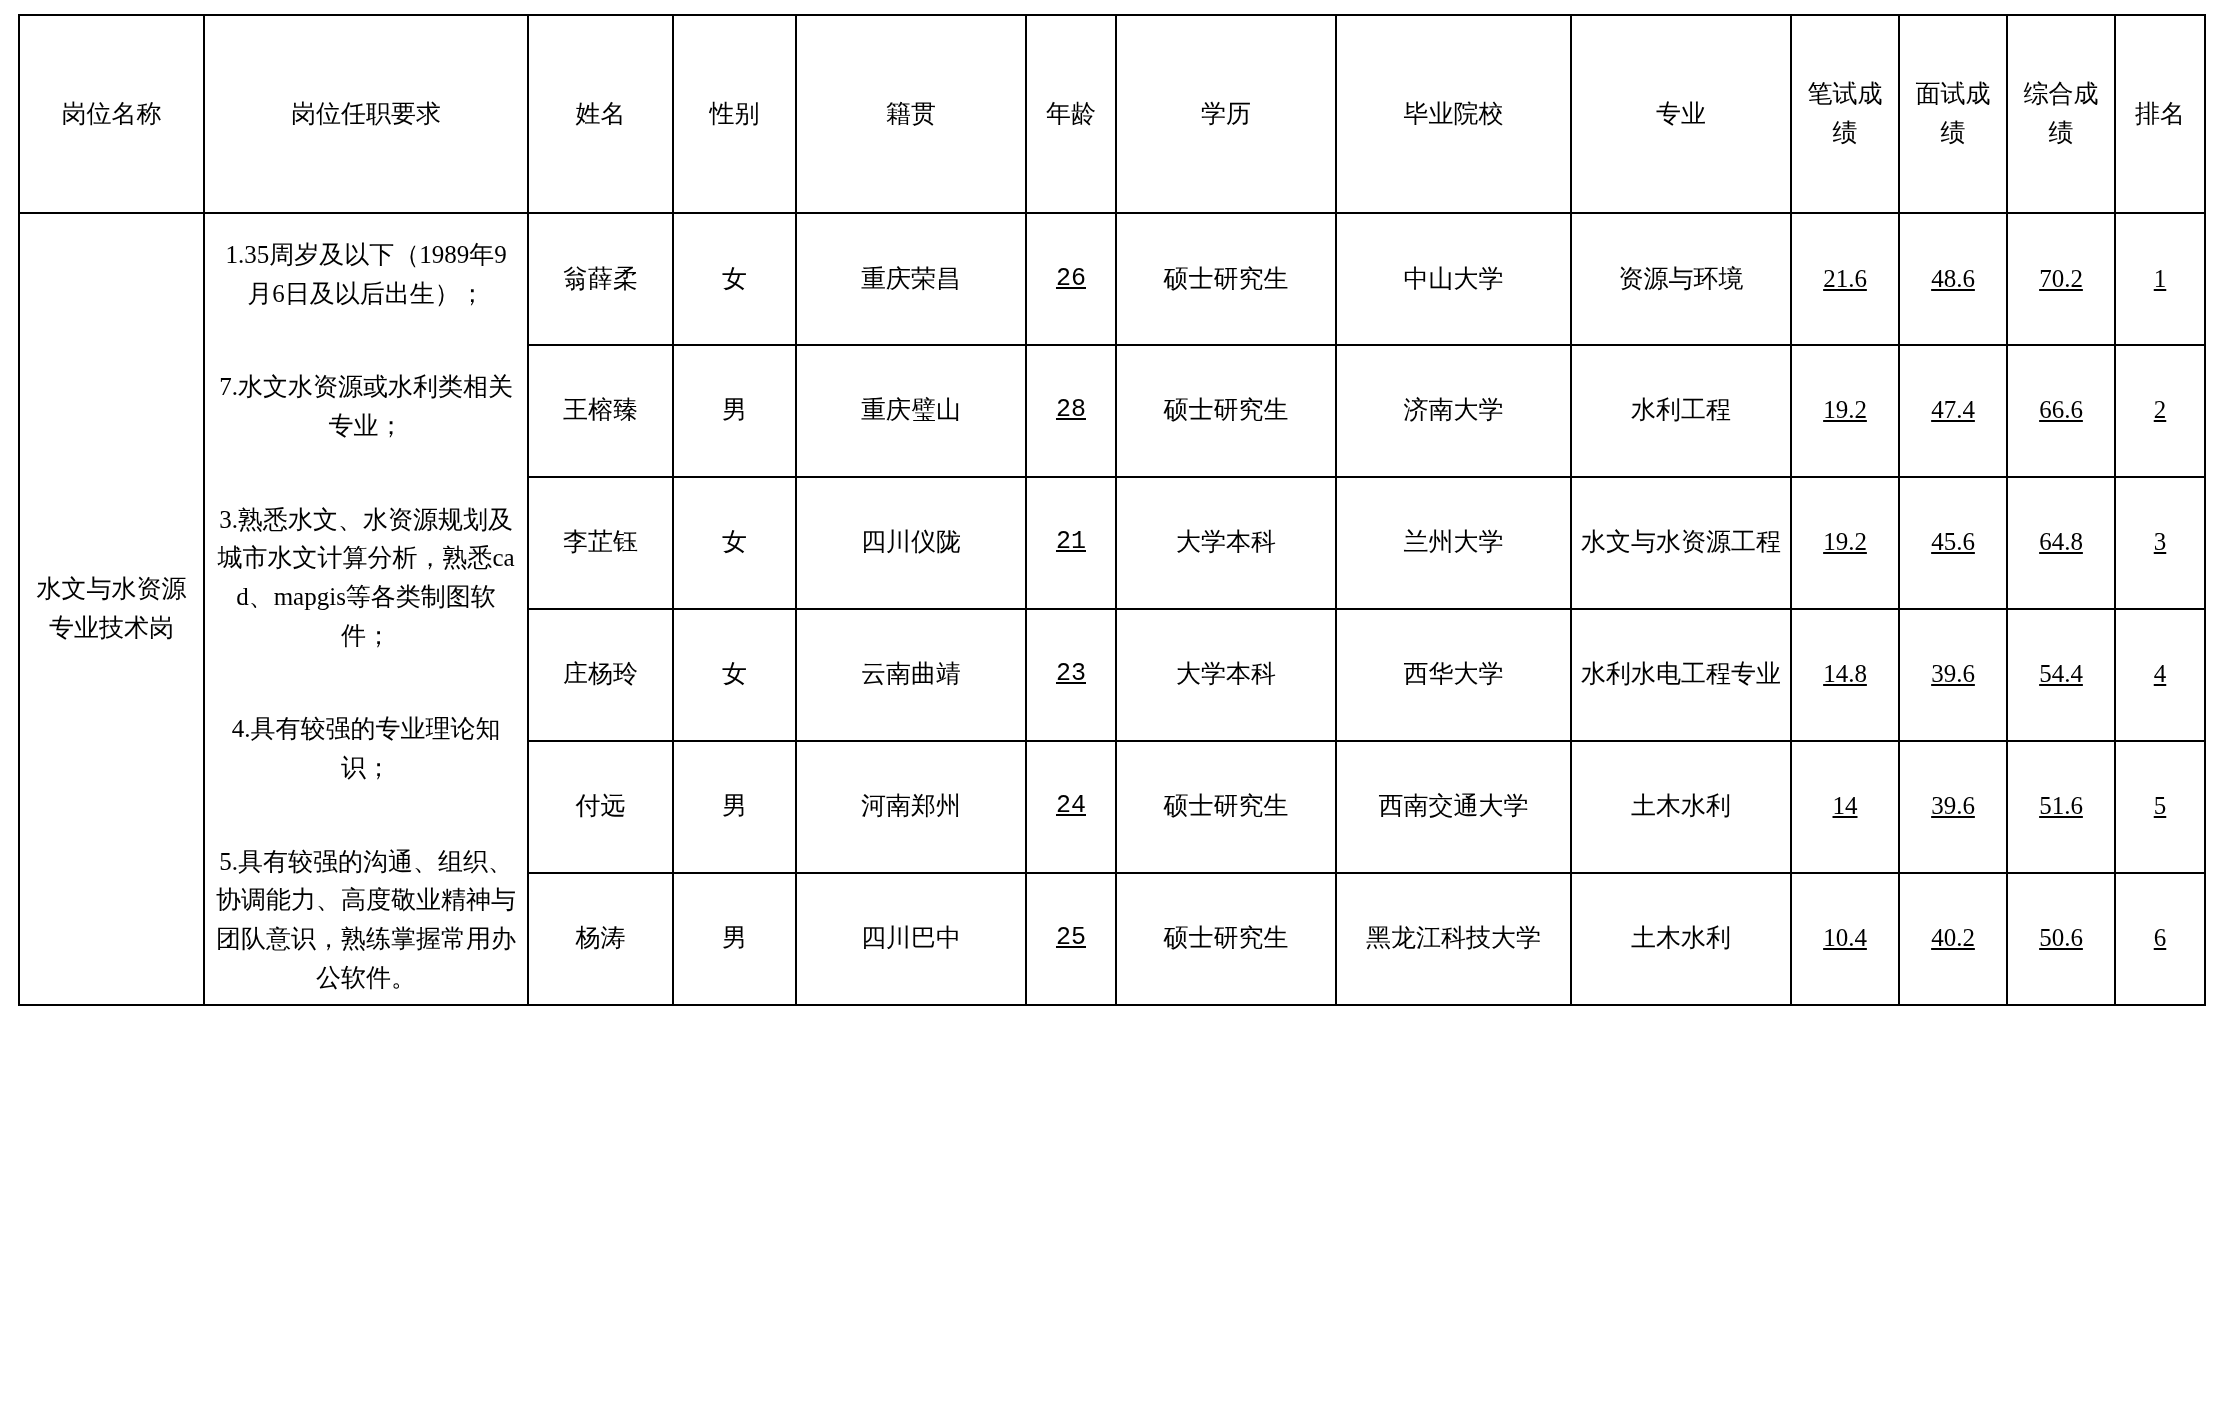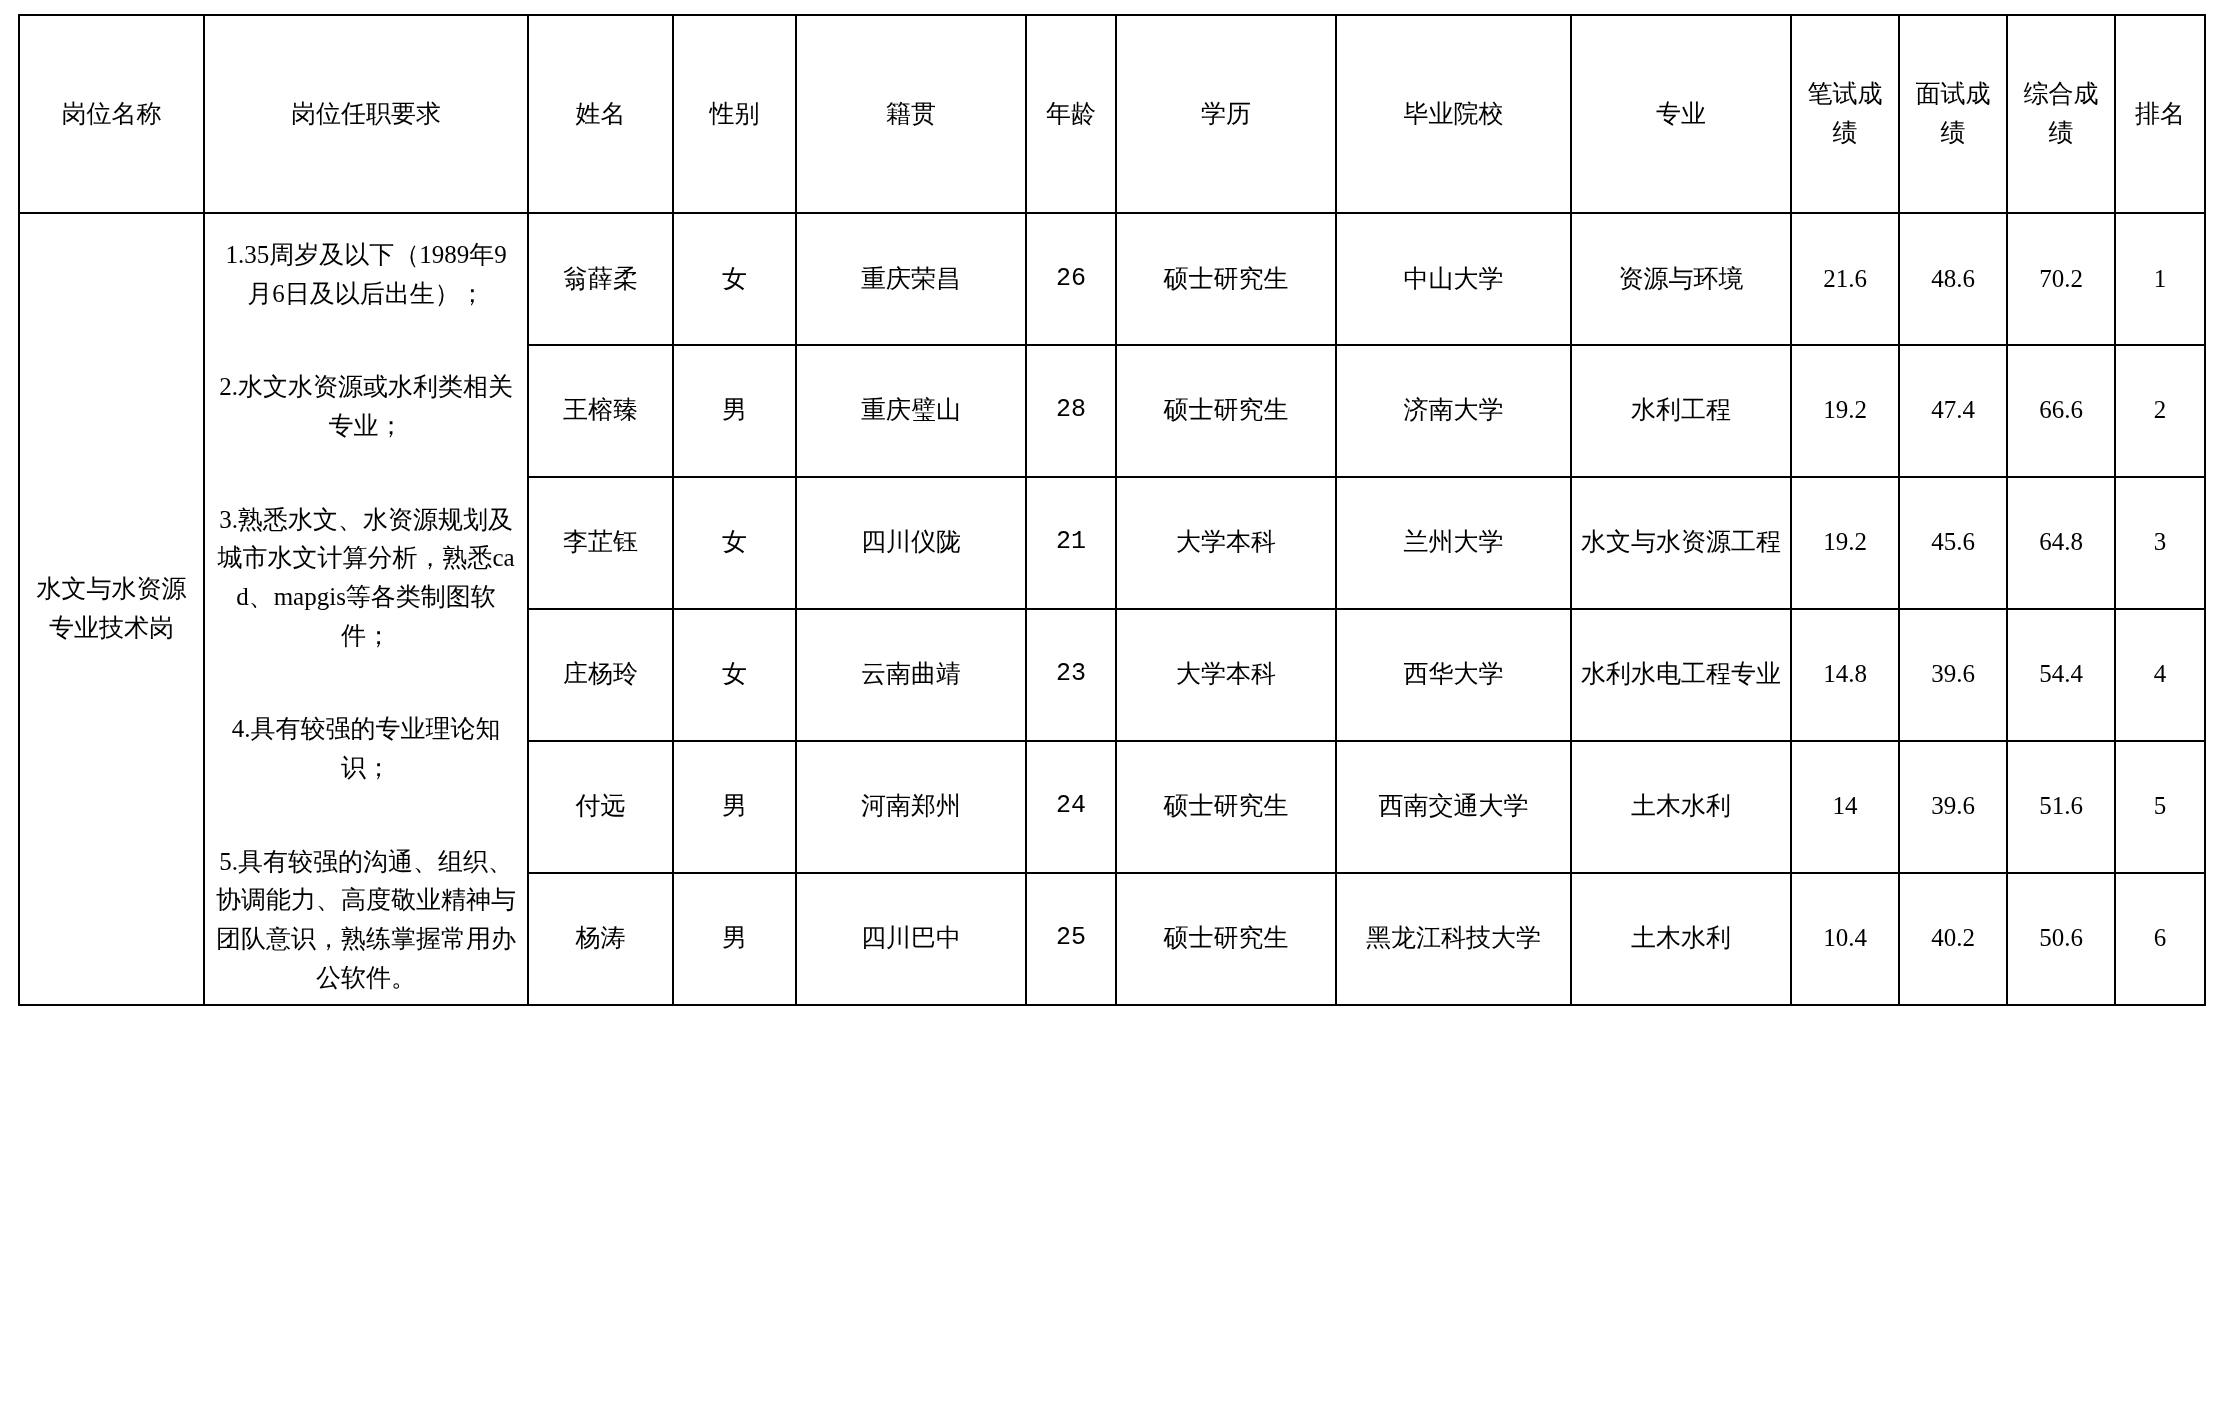--- a/index.html
+++ b/index.html
@@ -65,20 +65,21 @@
   td.name, td.gender, td.origin, td.age, td.edu, td.school, td.major {
     font-size: 26px;
   }
   td.score, td.rank {
     font-family: "Liberation Serif", "DejaVu Serif", serif;
     font-size: 26px;
   }
   .mono-num {
     font-family: "Liberation Mono", "DejaVu Sans Mono", monospace;
     font-size: 24px;
+    text-decoration: underline;
   }
 </style>
 </head>
 <body>
 
 <div class="page">
   <table class="sheet">
     <colgroup>
       <col style="width:185px">
       <col style="width:324px">
@@ -110,21 +111,21 @@
         <th class="narrow">综合成绩</th>
         <th>排名</th>
       </tr>
     </thead>
     <tbody>
       <tr>
         <td class="post-name" rowspan="6">水文与水资源专业技术岗</td>
         <td class="req" rowspan="6">
           <span class="line">1.35周岁及以下（1989年9月6日及以后出生）；</span>
           <br>
-          <span class="line">2.水文水资源或水利类相关专业；</span>
+          <span class="line">7.水文水资源或水利类相关专业；</span>
           <br>
           <span class="line">3.熟悉水文、水资源规划及城市水文计算分析，熟悉cad、mapgis等各类制图软件；</span>
           <br>
           <span class="line">4.具有较强的专业理论知识；</span>
           <br>
           <span class="line">5.具有较强的沟通、组织、协调能力、高度敬业精神与团队意识，熟练掌握常用办公软件。</span>
         </td>
         <td class="name">翁薛柔</td>
         <td class="gender">女</td>
         <td class="origin">重庆荣昌</td>

